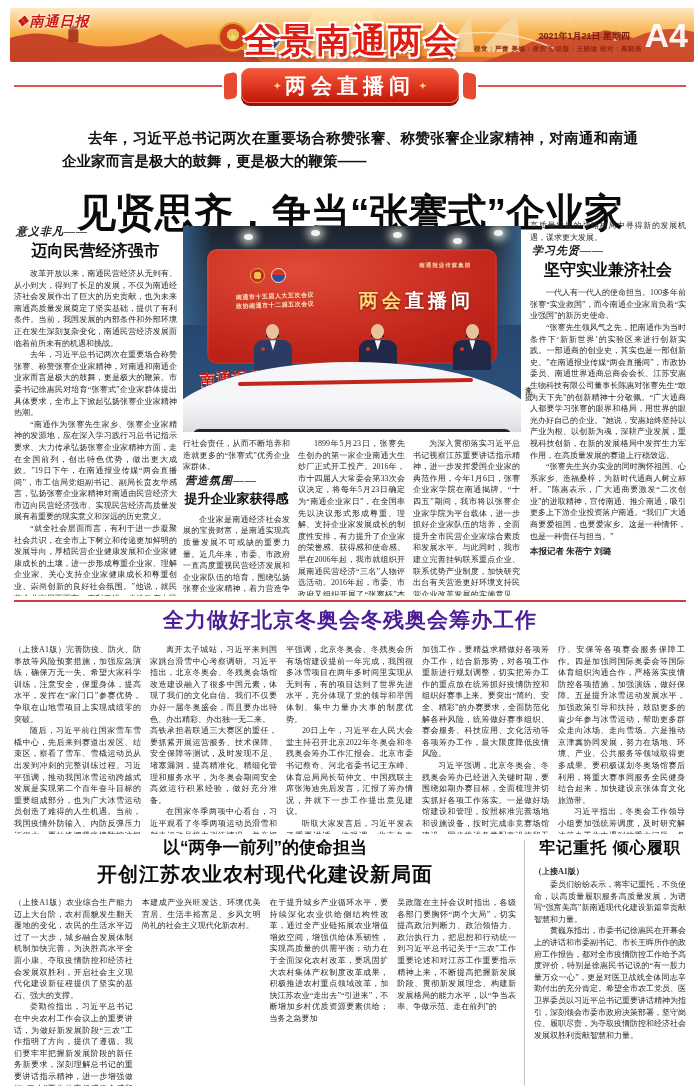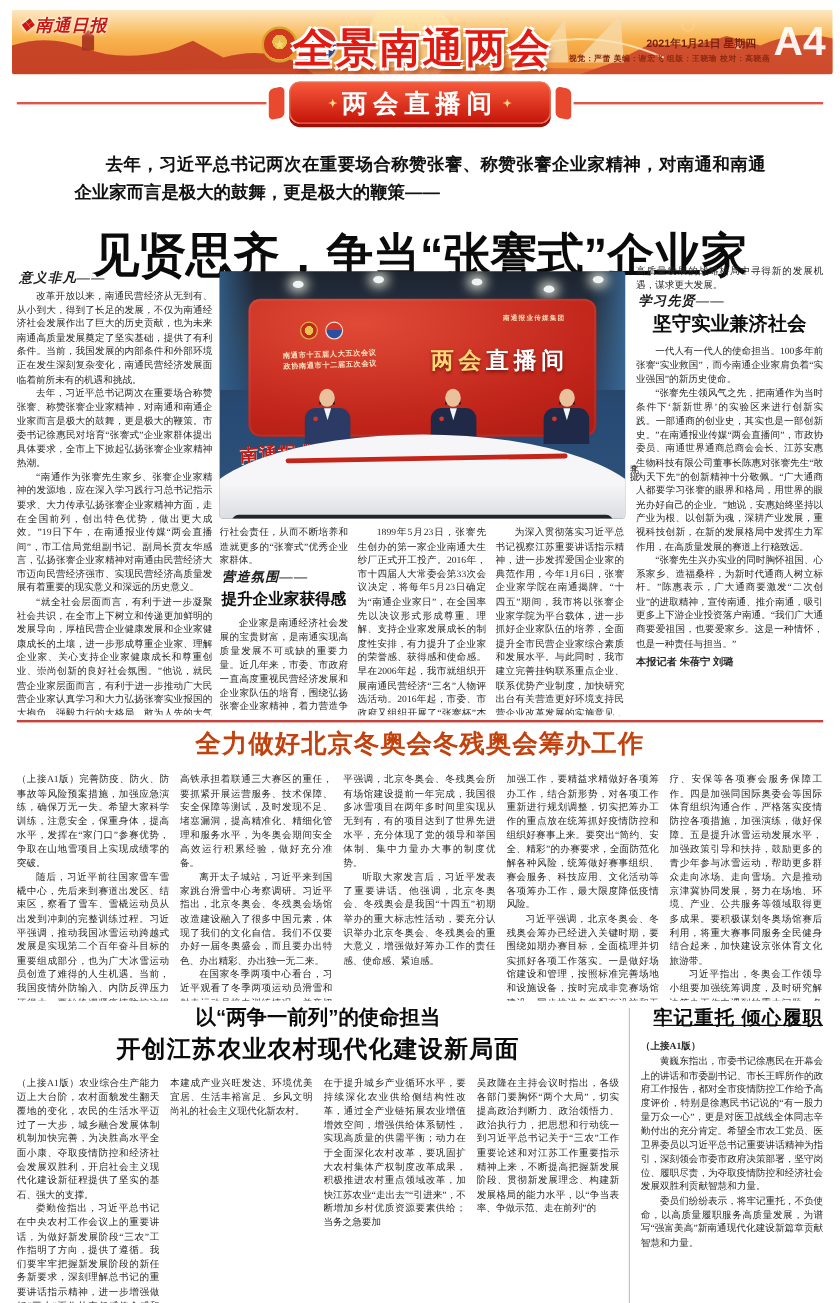--- a/index.html
+++ b/index.html
@@ -82,35 +82,35 @@
   .desk::before{content:"";position:absolute;left:20%;top:24%;width:62%;height:4px;background:#c3251b;border-radius:3px;transform:rotate(-1deg);}
   .desk::after{content:"";position:absolute;left:8%;bottom:0;width:84%;height:7px;background:#23242a;border-radius:6px 6px 0 0;}
   .desk-caption{position:absolute;left:5%;bottom:22%;color:#c41a12;font:800 15px "Liberation Sans",sans-serif;
                 letter-spacing:1px;transform:rotate(-3deg);text-shadow:0 1px 0 #fff;}
   .photo-credit{position:absolute;left:509px;top:160px;writing-mode:vertical-rl;font:400 7.5px "Liberation Sans",sans-serif;color:#333;letter-spacing:2px;}
 
   .rule-red{position:absolute;left:14px;top:600px;width:672px;height:2px;background:#c8413a;}
 
   
   .story2{position:absolute;left:14px;top:606px;width:672px;}
-  .s2-head{margin:0;text-align:center;font:800 21px "Liberation Sans",sans-serif;color:#c2410c;letter-spacing:1px;}
+  .s2-head{margin:0;text-align:center;font:800 21px "Liberation Sans",sans-serif;color:#4c1d95;letter-spacing:1px;}
   .s2-cols{display:flex;gap:9px;margin-top:10px;height:190px;overflow:hidden;}
   .s2-cols .c{width:127px;overflow:hidden;}
 
   
   .story3{position:absolute;left:14px;top:836px;width:502px;}
   .s3-head1{margin:0;text-align:center;font:800 17px "Liberation Sans",sans-serif;color:#0b0b0b;}
   .s3-head2{margin:2px 0 0;text-align:center;font:800 20px "Liberation Sans",sans-serif;color:#0b0b0b;letter-spacing:1px;}
   .s3-cols{display:flex;gap:9px;margin-top:9px;height:192px;overflow:hidden;}
   .s3-cols .c{width:119px;overflow:hidden;}
 
   
   .vrule{position:absolute;left:524px;top:840px;width:1px;height:246px;background:#c2c2c2;}
   .story4{position:absolute;left:534px;top:838px;width:152px;height:248px;overflow:hidden;}
-  .s4-head{margin:0 0 7px;text-align:right;font:800 16px "Liberation Sans",sans-serif;color:#0b0b0b;letter-spacing:1px;text-decoration:underline;}
+  .s4-head{margin:0 0 7px;text-align:center;font:800 16px "Liberation Sans",sans-serif;color:#0b0b0b;letter-spacing:1px;}
   .s4-note{font:700 8px "Liberation Serif",serif;margin:0 0 2px;}
 </style>
 </head>
 <body>
 
 <div id="page">
 
   <div class="hd">
     <svg viewBox="0 0 680 54" preserveAspectRatio="none">
       <defs>
@@ -154,20 +154,21 @@
     <span class="spark">✦</span>
   </div>
 
   <p class="intro">去年，习近平总书记两次在重要场合称赞张謇、称赞张謇企业家精神，对南通和南通企业家而言是极大的鼓舞，更是极大的鞭策——</p>
   <h1 class="main-headline">见贤思齐，争当“张謇式”企业家</h1>
 
   <div class="story-main">
 
     <div class="col-left">
       <p class="kicker">意义非凡——</p>
+      <h3 class="subhead">迈向民营经济强市</h3>
       <p class="para">改革开放以来，南通民营经济从无到有、从小到大，得到了长足的发展，不仅为南通经济社会发展作出了巨大的历史贡献，也为未来南通高质量发展奠定了坚实基础，提供了有利条件。当前，我国发展的内部条件和外部环境正在发生深刻复杂变化，南通民营经济发展面临着前所未有的机遇和挑战。</p>
       <p class="para">去年，习近平总书记两次在重要场合称赞张謇、称赞张謇企业家精神，对南通和南通企业家而言是极大的鼓舞，更是极大的鞭策。市委书记徐惠民对培育“张謇式”企业家群体提出具体要求，全市上下掀起弘扬张謇企业家精神热潮。</p>
       <p class="para">“南通作为张謇先生家乡、张謇企业家精神的发源地，应在深入学习践行习总书记指示要求、大力传承弘扬张謇企业家精神方面，走在全国前列，创出特色优势，做出更大成效。”19日下午，在南通报业传媒“两会直播间”，市工信局党组副书记、副局长贲友华感言，弘扬张謇企业家精神对南通由民营经济大市迈向民营经济强市、实现民营经济高质量发展有着重要的现实意义和深远的历史意义。</p>
       <p class="para">“就全社会层面而言，有利于进一步凝聚社会共识，在全市上下树立和传递更加鲜明的发展导向，厚植民营企业健康发展和企业家健康成长的土壤，进一步形成尊重企业家、理解企业家、关心支持企业家健康成长和尊重创业、崇尚创新的良好社会氛围。”他说，就民营企业家层面而言，有利于进一步推动广大民营企业家认真学习和大力弘扬张謇实业报国的大抱负、强毅力行的大格局、敢为人先的大气魄、兼善社会的大情怀，见贤思齐，志存高远，把握时代大势，不断争先创优，自觉履</p>
     </div>
 
     <div class="photo">
       <div class="pside l"></div>
       <div class="pside r"></div>
       <div class="light" style="left:18%;top:4%"></div>
@@ -243,26 +244,27 @@
 
   <div class="story2">
     <h2 class="s2-head">全力做好北京冬奥会冬残奥会筹办工作</h2>
     <div class="s2-cols">
       <div class="c">
         <p class="para cont">（上接A1版）完善防疫、防火、防事故等风险预案措施，加强应急演练，确保万无一失。希望大家科学训练，注意安全，保重身体，提高水平，发挥在“家门口”参赛优势，争取在山地雪项目上实现成绩零的突破。</p>
         <p class="para">随后，习近平前往国家雪车雪橇中心，先后来到赛道出发区、结束区，察看了雪车、雪橇运动员从出发到冲刺的完整训练过程。习近平强调，推动我国冰雪运动跨越式发展是实现第二个百年奋斗目标的重要组成部分，也为广大冰雪运动员创造了难得的人生机遇。当前，我国疫情外防输入、内防反弹压力还很大，要始终绷紧疫情防控这根弦，严格执行各项疫情防控措施，优化全过程闭环管理流程，确保安全。</p>
 
       </div>
       <div class="c">
+        <p class="para">离开太子城站，习近平来到国家跳台滑雪中心考察调研。习近平指出，北京冬奥会、冬残奥会场馆改造建设融入了很多中国元素，体现了我们的文化自信。我们不仅要办好一届冬奥盛会，而且要办出特色、办出精彩、办出独一无二来。</p>
         <p class="para cont">高铁承担着联通三大赛区的重任，要抓紧开展运营服务、技术保障、安全保障等测试，及时发现不足、堵塞漏洞，提高精准化、精细化管理和服务水平，为冬奥会期间安全高效运行积累经验，做好充分准备。</p>
-        <p class="para">离开太子城站，习近平来到国家跳台滑雪中心考察调研。习近平指出，北京冬奥会、冬残奥会场馆改造建设融入了很多中国元素，体现了我们的文化自信。我们不仅要办好一届冬奥盛会，而且要办出特色、办出精彩、办出独一无二来。</p>
         <p class="para">在国家冬季两项中心看台，习近平观看了冬季两项运动员滑雪和射击运动员接力训练情况，并亲切慰问国家冬季两项、跳台滑雪队运动员、教练员和张家口赛区运行保障团队、建设者代表。习近平亲切地对大家说，这次来考察北京冬奥会、冬残奥会筹办情况，也是在牛年春节前来看望大家。大家都在为办好一届成功的冬奥盛会而努力，成功打造了一批世界一流的精品工程，大家的奋斗精神、奉献精神令人鼓舞。习近</p>
       </div>
       <div class="c">
         <p class="para cont">平强调，北京冬奥会、冬残奥会所有场馆建设提前一年完成，我国很多冰雪项目在两年多时间里实现从无到有，有的项目达到了世界先进水平，充分体现了党的领导和举国体制、集中力量办大事的制度优势。</p>
+        <p class="para">20日上午，习近平在人民大会堂主持召开北京2022年冬奥会和冬残奥会筹办工作汇报会。北京市委书记蔡奇、河北省委书记王东峰、体育总局局长苟仲文、中国残联主席张海迪先后发言，汇报了筹办情况，并就下一步工作提出意见建议。</p>
         <p class="para">听取大家发言后，习近平发表了重要讲话。他强调，北京冬奥会、冬残奥会是我国“十四五”初期举办的重大标志性活动，要充分认识举办北京冬奥会、冬残奥会的重大意义，增强做好筹办工作的责任感、使命感、紧迫感。</p>
       </div>
       <div class="c">
         <p class="para cont">加强工作，要精益求精做好各项筹办工作，结合新形势，对各项工作重新进行规划调整，切实把筹办工作的重点放在统筹抓好疫情防控和组织好赛事上来。要突出“简约、安全、精彩”的办赛要求，全面防范化解各种风险，统筹做好赛事组织、赛会服务、科技应用、文化活动等各项筹办工作，最大限度降低疫情风险。</p>
         <p class="para">习近平强调，北京冬奥会、冬残奥会筹办已经进入关键时期，要围绕如期办赛目标，全面梳理并切实抓好各项工作落实。一是做好场馆建设和管理，按照标准完善场地和设施设备，按时完成非竞赛场馆建设，同步推进各类配套设施和无障碍环境建设，有针对性地增加各类场馆中必要的疫情检测、隔离、应急处置设施，做好场馆运行管理工作。</p>
       </div>
       <div class="c">
         <p class="para cont">疗、安保等各项赛会服务保障工作。四是加强同国际奥委会等国际体育组织沟通合作，严格落实疫情防控各项措施，加强演练，做好保障。五是提升冰雪运动发展水平，加强政策引导和扶持，鼓励更多的青少年参与冰雪运动，帮助更多群众走向冰场、走向雪场。六是推动京津冀协同发展，努力在场地、环境、产业、公共服务等领域取得更多成果。要积极谋划冬奥场馆赛后利用，将重大赛事同服务全民健身结合起来，加快建设京张体育文化旅游带。</p>
         <p class="para">习近平指出，冬奥会工作领导小组要加强统筹调度，及时研究解决筹办工作中遇到的重大问题。各成员单位要履职尽责，高质量完成各项工作任务。各专项协调小组要主动担责，加强协调，统筹解决好跨区域、跨部门重点难点问题。</p>
       </div>
@@ -287,17 +289,17 @@
         <p class="para cont">吴政隆在主持会议时指出，各级各部门要胸怀“两个大局”，切实提高政治判断力、政治领悟力、政治执行力，把思想和行动统一到习近平总书记关于“三农”工作重要论述和对江苏工作重要指示精神上来，不断提高把握新发展阶段、贯彻新发展理念、构建新发展格局的能力水平，以“争当表率、争做示范、走在前列”的</p>
       </div>
     </div>
   </div>
 
   <div class="vrule"></div>
 
   <div class="story4">
     <h3 class="s4-head">牢记重托  倾心履职</h3>
     <p class="s4-note">（上接A1版）</p>
+    <p class="para">委员们纷纷表示，将牢记重托，不负使命，以高质量履职服务高质量发展，为谱写“强富美高”新南通现代化建设新篇章贡献智慧和力量。</p>
     <p class="para">黄巍东指出，市委书记徐惠民在开幕会上的讲话和市委副书记、市长王晖所作的政府工作报告，都对全市疫情防控工作给予高度评价，特别是徐惠民书记说的“有一股力量万众一心”，更是对医卫战线全体同志辛勤付出的充分肯定。希望全市农工党员、医卫界委员以习近平总书记重要讲话精神为指引，深刻领会市委市政府决策部署，坚守岗位、履职尽责，为夺取疫情防控和经济社会发展双胜利贡献智慧和力量。</p>
-    <p class="para">委员们纷纷表示，将牢记重托，不负使命，以高质量履职服务高质量发展，为谱写“强富美高”新南通现代化建设新篇章贡献智慧和力量。</p>
   </div>
 
 </div>
 
 </body></html>

